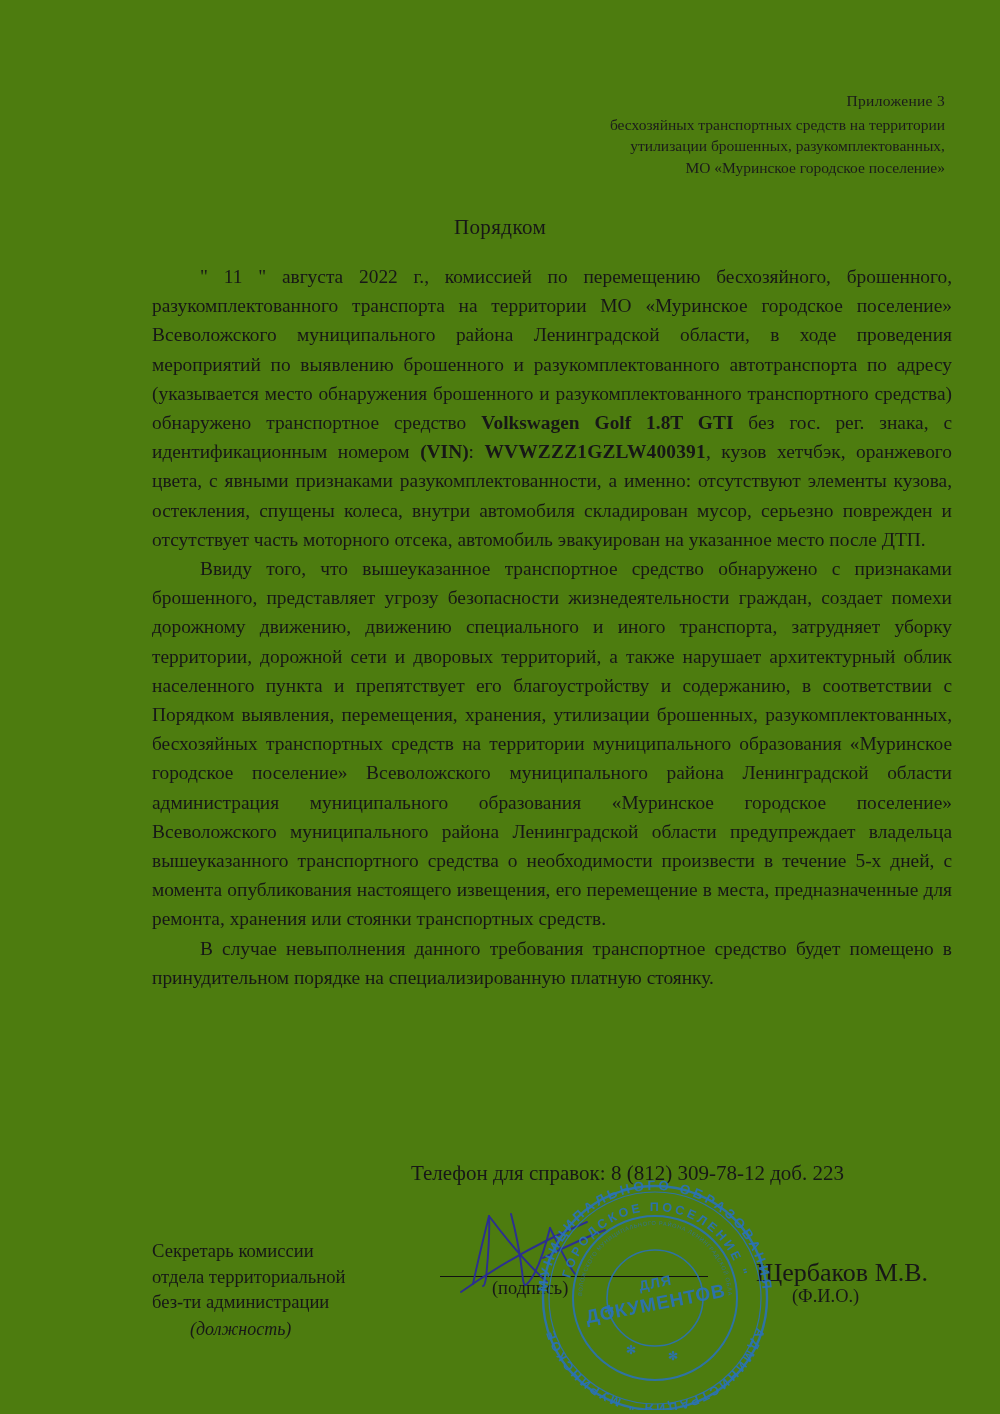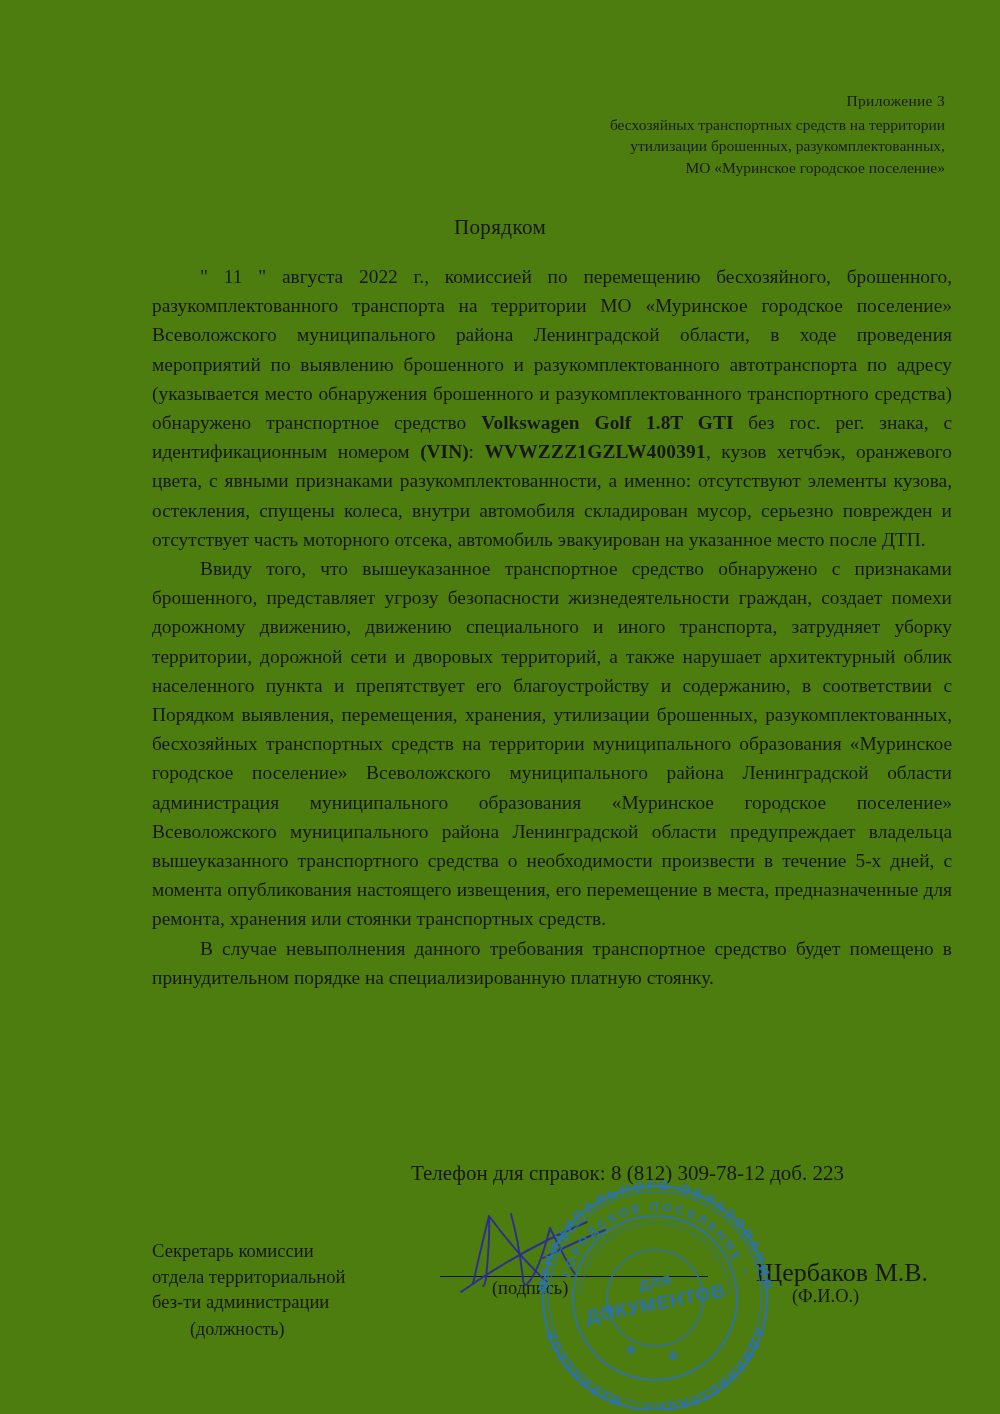--- a/index.html
+++ b/index.html
@@ -100,20 +100,21 @@
     width: 300px;
     font-size: 18.6px;
     line-height: 25.6px;
     margin-top: 20px;
   }
   .sign-position .pos-line { display: block; }
   .sign-caption-position {
     display: block;
     margin-top: 2px;
     margin-left: 38px;
+    font-style: italic;
     font-size: 18px;
   }
   .sign-rule {
     position: absolute;
     top: 58px;
     left: 288px;
     width: 268px;
     border-top: 1.6px solid #111;
   }
   .sign-caption-sign {

